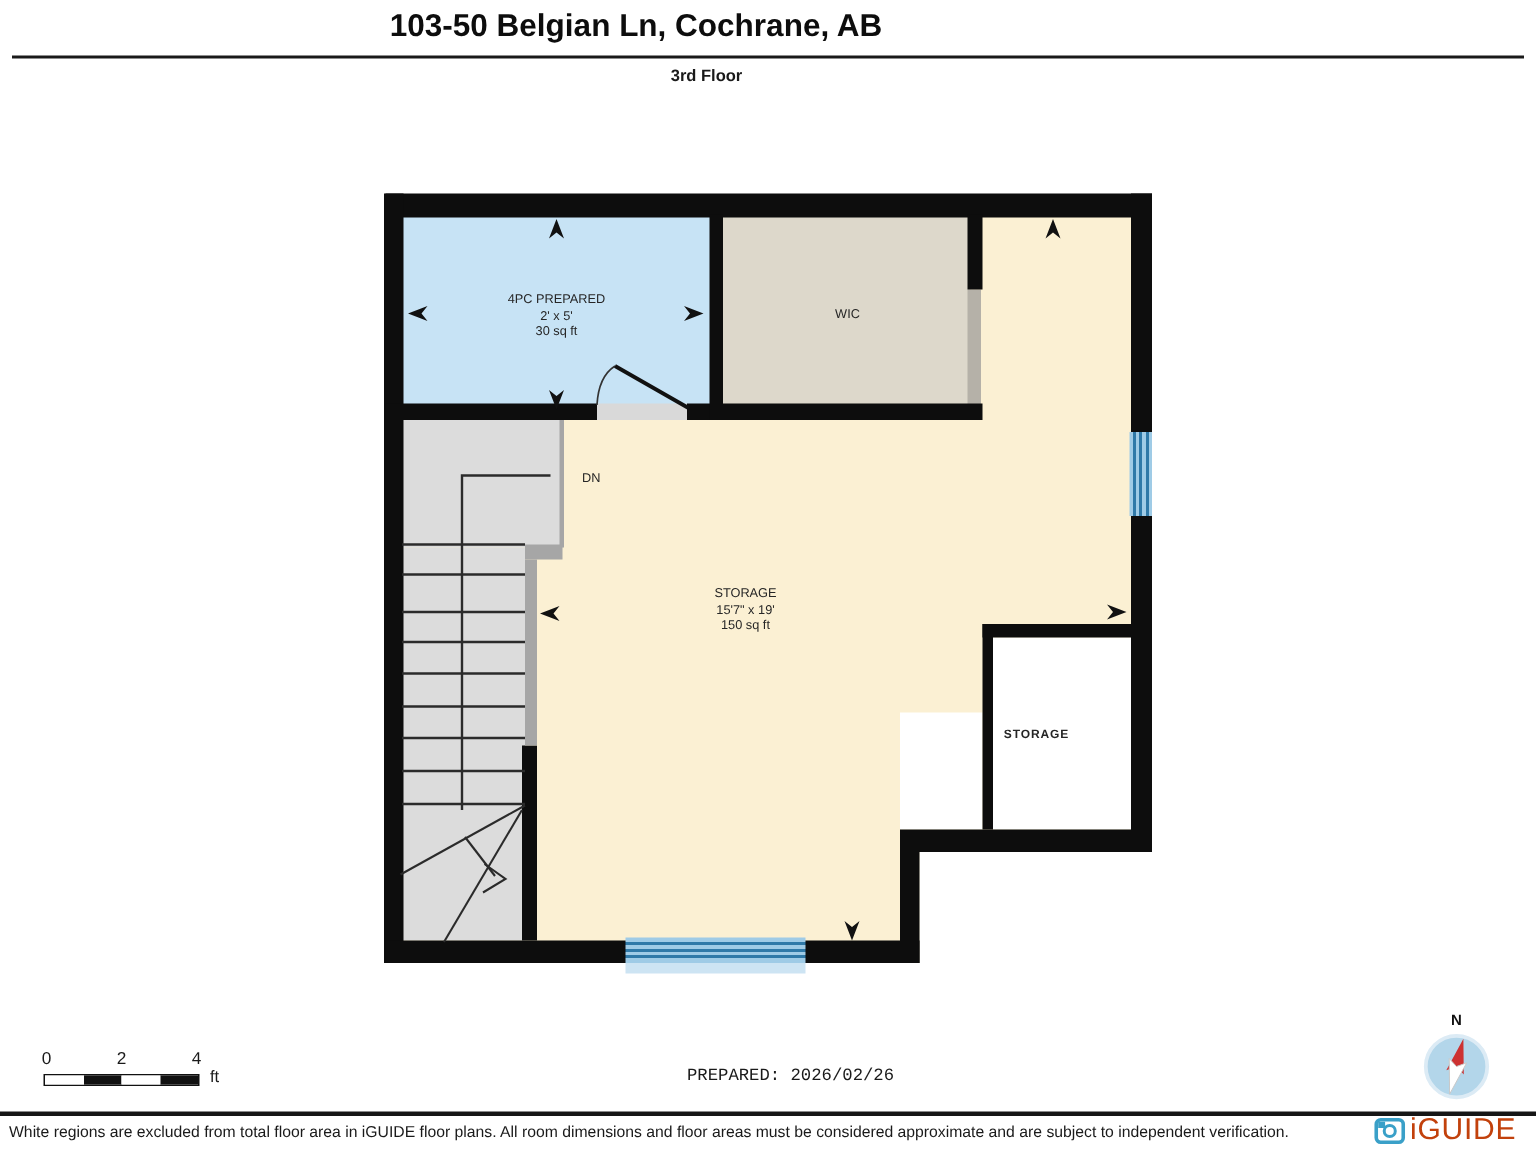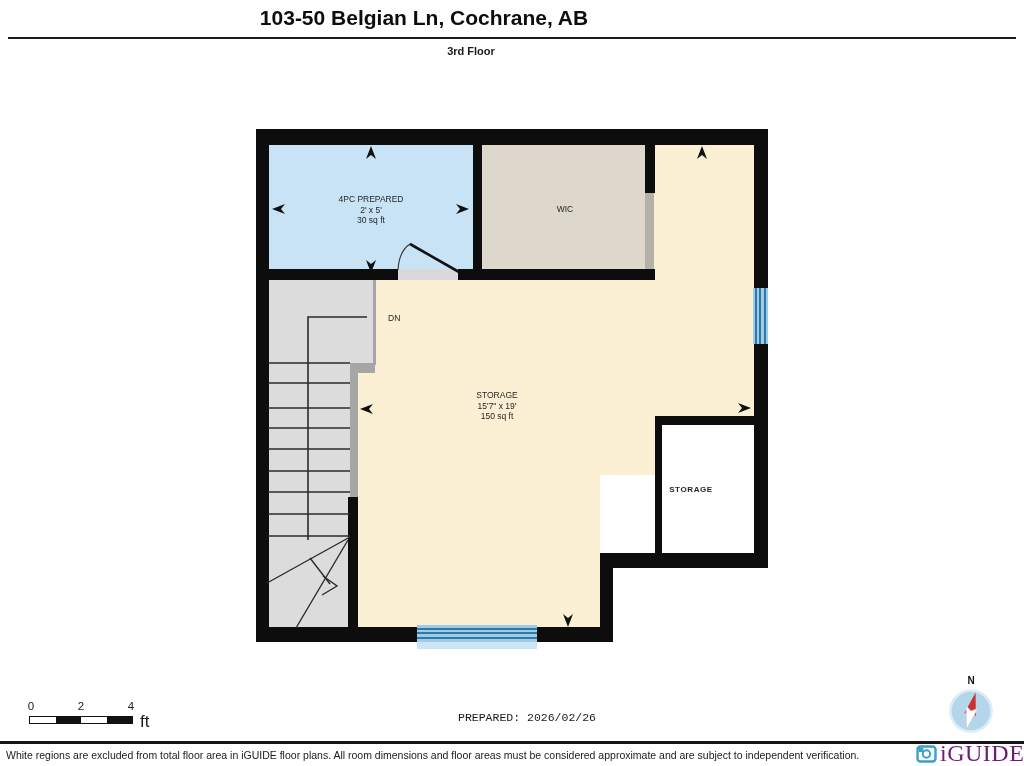--- a/index.html
+++ b/index.html
@@ -19,29 +19,29 @@
   .win-right{position:absolute;left:753px;top:288px;width:15px;height:56px;
     background:linear-gradient(90deg,#9fcbe6 0 2px,#2f79a8 2px 4px,#9fcbe6 4px 6.5px,#2f79a8 6.5px 8.5px,#9fcbe6 8.5px 11px,#2f79a8 11px 13px,#9fcbe6 13px 15px);}
   .win-bottom{position:absolute;left:417px;top:625px;width:120px;height:17px;
     background:linear-gradient(180deg,#9fcbe6 0 3px,#2f79a8 3px 5px,#9fcbe6 5px 7.5px,#2f79a8 7.5px 9.5px,#9fcbe6 9.5px 12px,#2f79a8 12px 14px,#9fcbe6 14px 17px);}
   .win-fringe{position:absolute;left:417px;top:642px;width:120px;height:7px;background:#cde4f3;}
   
   .sb-num{position:absolute;width:16px;text-align:center;font-size:11.5px;color:#1a1a1a;top:700px;}
   .sb-bar{position:absolute;left:29px;top:716px;width:104px;height:8px;border:1px solid #111;
           box-sizing:border-box;display:flex;}
   .sb-bar div{height:100%;}
-  .sb-ft{position:absolute;left:140px;top:712px;font-size:17px;color:#1a1a1a;}
+  .sb-ft{position:absolute;left:140px;top:712px;font-size:11px;color:#1a1a1a;}
   .prepared{position:absolute;left:458px;top:711px;font-size:11.5px;color:#1a1a1a;font-family:Liberation Mono, monospace;}
   .compass-n{position:absolute;left:961px;top:675px;width:20px;text-align:center;
              font-size:10px;font-weight:bold;color:#111;}
   
   .ftr-rule{position:absolute;left:0;top:741px;width:1024px;height:2.5px;background:#161616;}
   .ftr-text{position:absolute;left:6px;top:749px;font-size:10.5px;color:#1a1a1a;}
   .logo{position:absolute;left:916px;top:743px;height:21px;display:flex;align-items:center;gap:3px;}
-  .logo-text{font-size:24px;color:#701a75;letter-spacing:0.5px;font-family:Liberation Serif, serif;}
+  .logo-text{font-size:20px;color:#c2410c;letter-spacing:0.5px;}
 </style>
 </head>
 <body>
 
 <div id="screen">
 
   <div class="title">103-50 Belgian Ln, Cochrane, AB</div>
   <div class="hdr-rule"></div>
   <div class="floor-label">3rd Floor</div>
 

